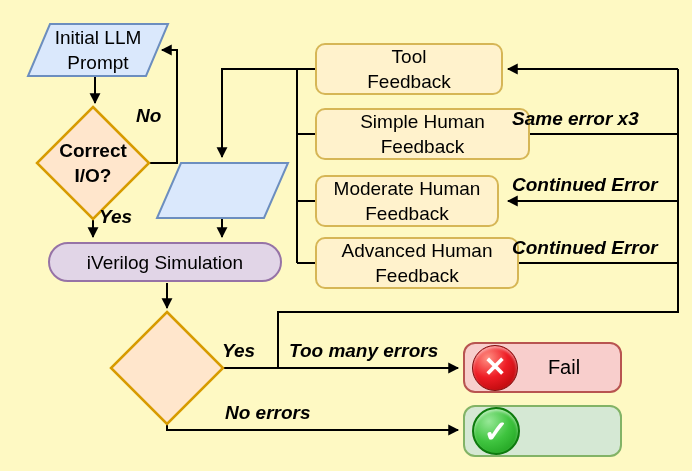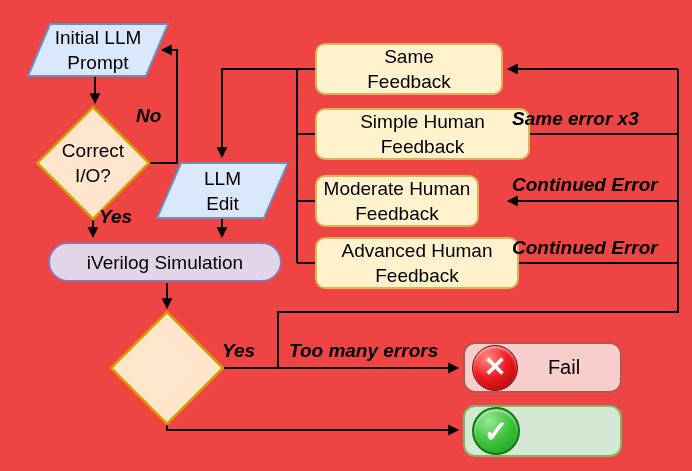--- a/index.html
+++ b/index.html
@@ -1,20 +1,20 @@
 <!DOCTYPE html>
 <html style="--blue-fill: #dae8fc; --blue-border: #6c8ebf; --orange-fill: #ffe6cc; --orange-border: #d79b00; --yellow-fill: #fff2cc; --yellow-border: #d6b656; --purple-fill: #e1d5e7; --purple-border: #9673a6; --red-fill: #f8cecc; --red-border: #b85450; --green-fill: #d5e8d4; --green-border: #82b366; --line-color: #000000; --text-color: #000000;"><head>
 <meta charset="utf-8">
 <style>
   html, body { margin: 0; padding: 0; background: #ffffff; }
   .canvas {
     position: relative;
     width: 692px;
     height: 471px;
-    background: #ef4444;
+    background: #fef9c3;
     font-family: "Liberation Sans", sans-serif;
     overflow: hidden;
   }
   svg.wires { position: absolute; left: 0; top: 0; z-index: 1; }
 
   
   .shape-blue   { fill: var(--blue-fill);   stroke: var(--blue-border);   stroke-width: 2; }
   .shape-orange { fill: var(--orange-fill); stroke: var(--orange-border); stroke-width: 2.5; }
   .edge { fill: none; stroke: var(--line-color); stroke-width: 2; }
 
@@ -122,38 +122,36 @@
 
     <polygon class="shape-blue" points="50,24 168,24 146,76 28,76"></polygon>
     <polygon class="shape-blue" points="181,163 288,163 264,218 157,218"></polygon>
 
     <polygon class="shape-orange" points="93,107 149,163 93,219 37,163"></polygon>
     <polygon class="shape-orange" points="167,312 223,368 167,424 111,368"></polygon>
   </svg>
 
   <div class="shape-label" style="left:28px; top:24px; width:140px; height:52px;">Initial LLM
 Prompt</div>
-  <div class="shape-label" style="left:37px; top:107px; width:112px; height:112px;">Correct
+  <div class="shape-label" style="left:37px; top:107px; width:112px; height:112px;font-weight:bold;">Correct
 I/O?</div>
-  <div class="shape-label" style="left:157px; top:163px; width:131px; height:55px;">LLM
-Edit</div>
 
   <div class="box box-purple" style="left:48px; top:242px; width:234px; height:40px;">
     <span>iVerilog Simulation</span>
   </div>
 
   <div class="box box-yellow" style="left:315px; top:43px; width:188px; height:52px;">
-    <span>Same
+    <span>Tool
 Feedback</span>
   </div>
   <div class="box box-yellow" style="left:315px; top:108px; width:215px; height:52px;">
     <span>Simple Human
 Feedback</span>
   </div>
-  <div class="box box-yellow" style="left:315px; top:175px; width:164px; height:52px;">
+  <div class="box box-yellow" style="left:315px; top:175px; width:184px; height:52px;">
     <span>Moderate Human
 Feedback</span>
   </div>
   <div class="box box-yellow" style="left:315px; top:237px; width:204px; height:52px;">
     <span>Advanced Human
 Feedback</span>
   </div>
 
   <div class="box box-fail result" style="left:463px; top:342px; width:159px; height:51px;">
     <span class="badge badge-fail">
@@ -164,17 +162,18 @@
   <div class="box box-success result" style="left:463px; top:405px; width:159px; height:52px;">
     <span class="badge badge-success">
       <span>✓</span>
     </span>
   </div>
 
   <div class="edge-label" style="left:136px; top:105px;">No</div>
   <div class="edge-label" style="left:99px; top:206px;">Yes</div>
   <div class="edge-label" style="left:222px; top:340px;">Yes</div>
   <div class="edge-label" style="left:289px; top:340px;">Too many errors</div>
+  <div class="edge-label" style="left:225px; top:402px;">No errors</div>
   <div class="edge-label" style="left:512px; top:108px;">Same error x3</div>
   <div class="edge-label" style="left:512px; top:174px;">Continued Error</div>
   <div class="edge-label" style="left:512px; top:237px;">Continued Error</div>
 
 </div>
 
 </body></html>

